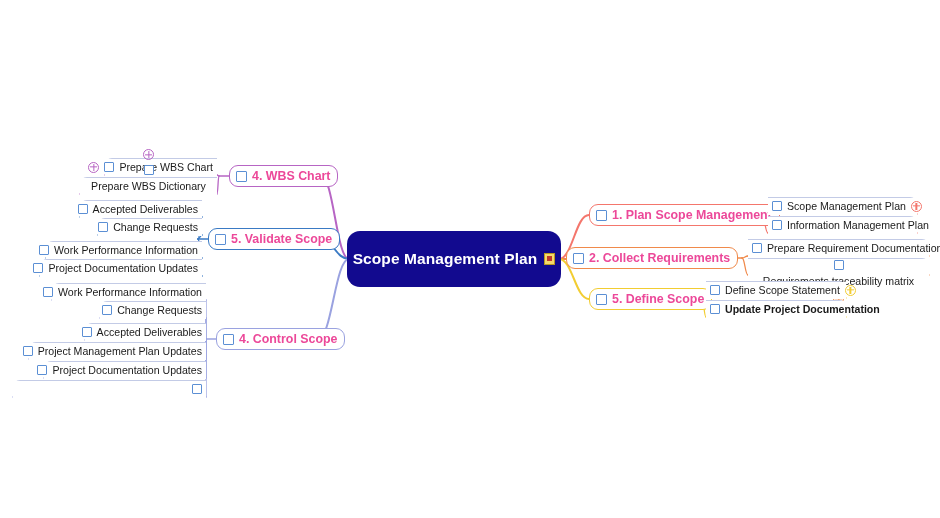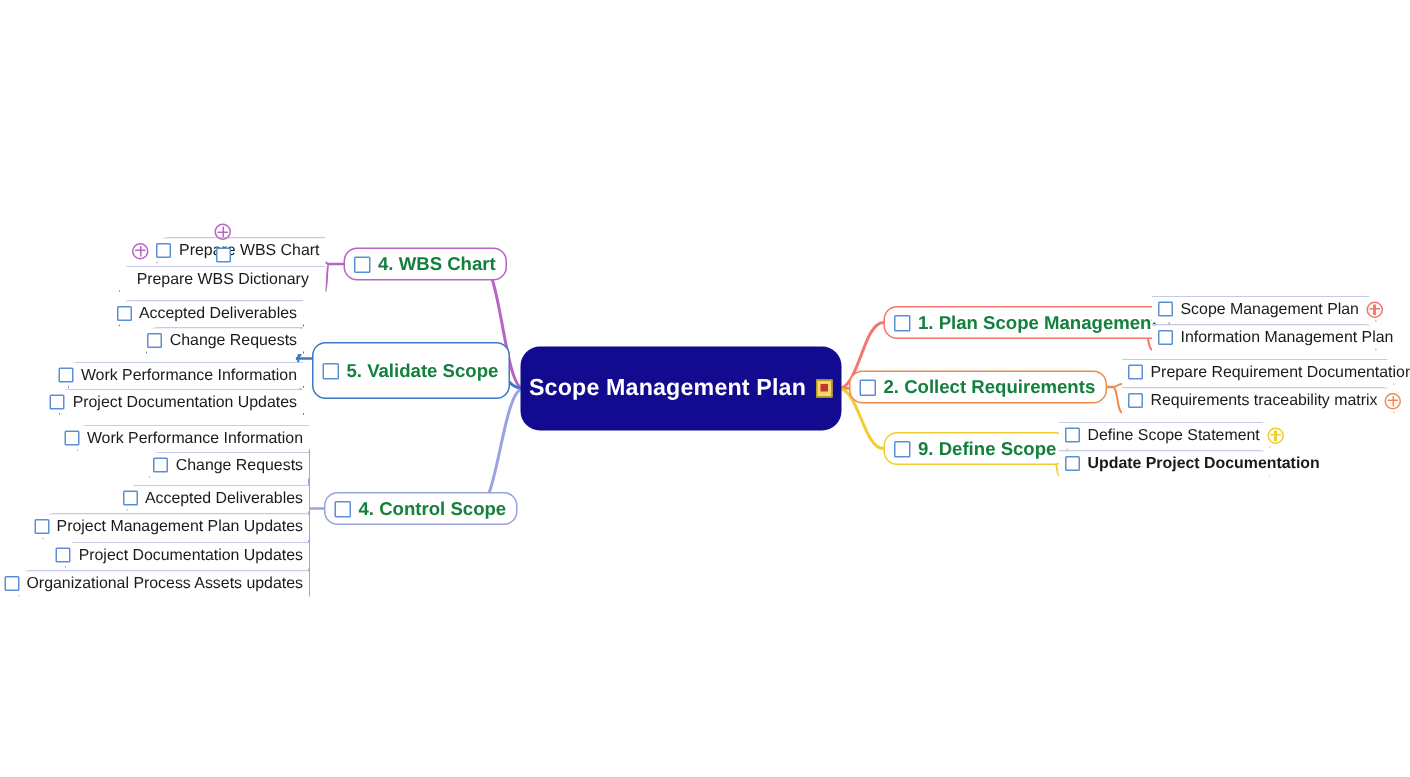--- a/index.html
+++ b/index.html
@@ -65,21 +65,21 @@
     position: absolute;
     display: flex;
     align-items: center;
     gap: 5px;
     background: #ffffff;
     border: 1.6px solid #888;
     border-radius: 9px;
     padding: 3px 7px 3px 6px;
     font-size: 12.4px;
     font-weight: bold;
-    color: #15803d;
+    color: #ec4899;
     white-space: nowrap;
     box-sizing: border-box;
     line-height: 1.15;
   }
 
   
   .leaf-node {
     position: absolute;
     display: flex;
     align-items: center;
@@ -232,28 +232,28 @@
       <div class="branch-node" style="left: 566px; top: 247px; height: 22px; border-color: rgb(240, 138, 75);">
         <span class="cb"></span>
         <span class="branch-label">2. Collect Requirements</span>
       </div>
       <div class="leaf-wrap" style="left: 748px; top: 239px; width: 181px; height: 18px; border-color: rgb(195, 203, 230); border-radius: 0px 7px 7px 0px; border-left-width: 0px; border-right-width: 1px; border-bottom-width: 0px;"></div>
       <div class="leaf-node" style="left: 748px; top: 240px; width: 181px; height: 17px; justify-content: flex-start;">
         <span class="cb"></span>
         <span class="leaf-label">Prepare Requirement Documentation</span>
       </div>
       <div class="leaf-wrap" style="left: 748px; top: 258px; width: 181px; height: 18px; border-color: rgb(195, 203, 230); border-radius: 0px 7px 7px 0px; border-left-width: 0px; border-right-width: 1px; border-bottom-width: 0px;"></div>
-      <div class="leaf-node" style="left: 748px; top: 259px; width: 181px; height: 17px; justify-content: flex-start;">
+      <div class="leaf-node" style="left: 748px; top: 259px; width: 181px; height: 17px; justify-content: flex-start; flex-direction: column;">
         <span class="cb"></span>
         <span class="leaf-label">Requirements traceability matrix</span>
         <span class="plus-icon" style="color: rgb(240, 138, 75);"></span>
       </div>
       <div class="branch-node" style="left: 589px; top: 288px; height: 22px; border-color: rgb(242, 205, 50);">
         <span class="cb"></span>
-        <span class="branch-label">9. Define Scope</span>
+        <span class="branch-label">5. Define Scope</span>
       </div>
       <div class="leaf-wrap" style="left: 706px; top: 281px; width: 140px; height: 18px; border-color: rgb(195, 203, 230); border-radius: 0px 7px 7px 0px; border-left-width: 0px; border-right-width: 1px; border-bottom-width: 0px;"></div>
       <div class="leaf-node" style="left: 706px; top: 282px; width: 140px; height: 17px; justify-content: flex-start;">
         <span class="cb"></span>
         <span class="leaf-label">Define Scope Statement</span>
         <span class="plus-icon" style="color: rgb(242, 205, 50);"></span>
       </div>
       <div class="leaf-wrap" style="left: 706px; top: 300px; width: 140px; height: 18px; border-color: rgb(195, 203, 230); border-radius: 0px 7px 7px 0px; border-left-width: 0px; border-right-width: 1px; border-bottom-width: 0px;"></div>
       <div class="leaf-node" style="left: 706px; top: 301px; width: 140px; height: 17px; justify-content: flex-start; font-weight: bold;">
         <span class="cb"></span>
@@ -268,21 +268,21 @@
         <span class="plus-icon" style="color: rgb(183, 101, 196);"></span>
         <span class="cb"></span>
         <span class="leaf-label">Prepare WBS Chart</span>
       </div>
       <div class="leaf-wrap" style="left: 80px; top: 177px; width: 137px; height: 18px; border-color: rgb(195, 203, 230); border-radius: 7px 0px 0px 7px; border-left-width: 1px; border-right-width: 0px; border-bottom-width: 0px;"></div>
       <div class="leaf-node left-side" style="left: 80px; top: 178px; width: 137px; height: 17px; justify-content: flex-end; flex-direction: column;">
         <span class="plus-icon" style="color: rgb(183, 101, 196);"></span>
         <span class="cb"></span>
         <span class="leaf-label">Prepare WBS Dictionary</span>
       </div>
-      <div class="branch-node" style="left: 208px; top: 228px; height: 38px; border-color: rgb(58, 122, 196);">
+      <div class="branch-node" style="left: 208px; top: 228px; height: 22px; border-color: rgb(58, 122, 196);">
         <span class="cb"></span>
         <span class="branch-label">5. Validate Scope</span>
       </div>
       <div class="leaf-wrap" style="left: 80px; top: 200px; width: 122px; height: 18px; border-color: rgb(195, 203, 230); border-radius: 7px 0px 0px 7px; border-left-width: 1px; border-right-width: 0px; border-bottom-width: 0px;"></div>
       <div class="leaf-node left-side" style="left: 80px; top: 201px; width: 122px; height: 17px; justify-content: flex-end;">
         <span class="cb"></span>
         <span class="leaf-label">Accepted Deliverables</span>
       </div>
       <div class="leaf-wrap" style="left: 98px; top: 218px; width: 104px; height: 18px; border-color: rgb(195, 203, 230); border-radius: 7px 0px 0px 7px; border-left-width: 1px; border-right-width: 0px; border-bottom-width: 0px;"></div>
       <div class="leaf-node left-side" style="left: 98px; top: 219px; width: 104px; height: 17px; justify-content: flex-end;">
@@ -324,17 +324,16 @@
         <span class="leaf-label">Project Management Plan Updates</span>
       </div>
       <div class="leaf-wrap" style="left: 44px; top: 361px; width: 162px; height: 18px; border-color: rgb(195, 203, 230); border-radius: 7px 0px 0px 7px; border-left-width: 1px; border-right-width: 0px; border-bottom-width: 0px;"></div>
       <div class="leaf-node left-side" style="left: 44px; top: 362px; width: 162px; height: 17px; justify-content: flex-end;">
         <span class="cb"></span>
         <span class="leaf-label">Project Documentation Updates</span>
       </div>
       <div class="leaf-wrap" style="left: 13px; top: 380px; width: 193px; height: 18px; border-color: rgb(195, 203, 230); border-radius: 7px 0px 0px 7px; border-left-width: 1px; border-right-width: 0px; border-bottom-width: 0px;"></div>
       <div class="leaf-node left-side" style="left: 13px; top: 381px; width: 193px; height: 17px; justify-content: flex-end;">
         <span class="cb"></span>
-        <span class="leaf-label">Organizational Process Assets updates</span>
       </div>
     </div>
 
 </div>
 
 </body></html>

